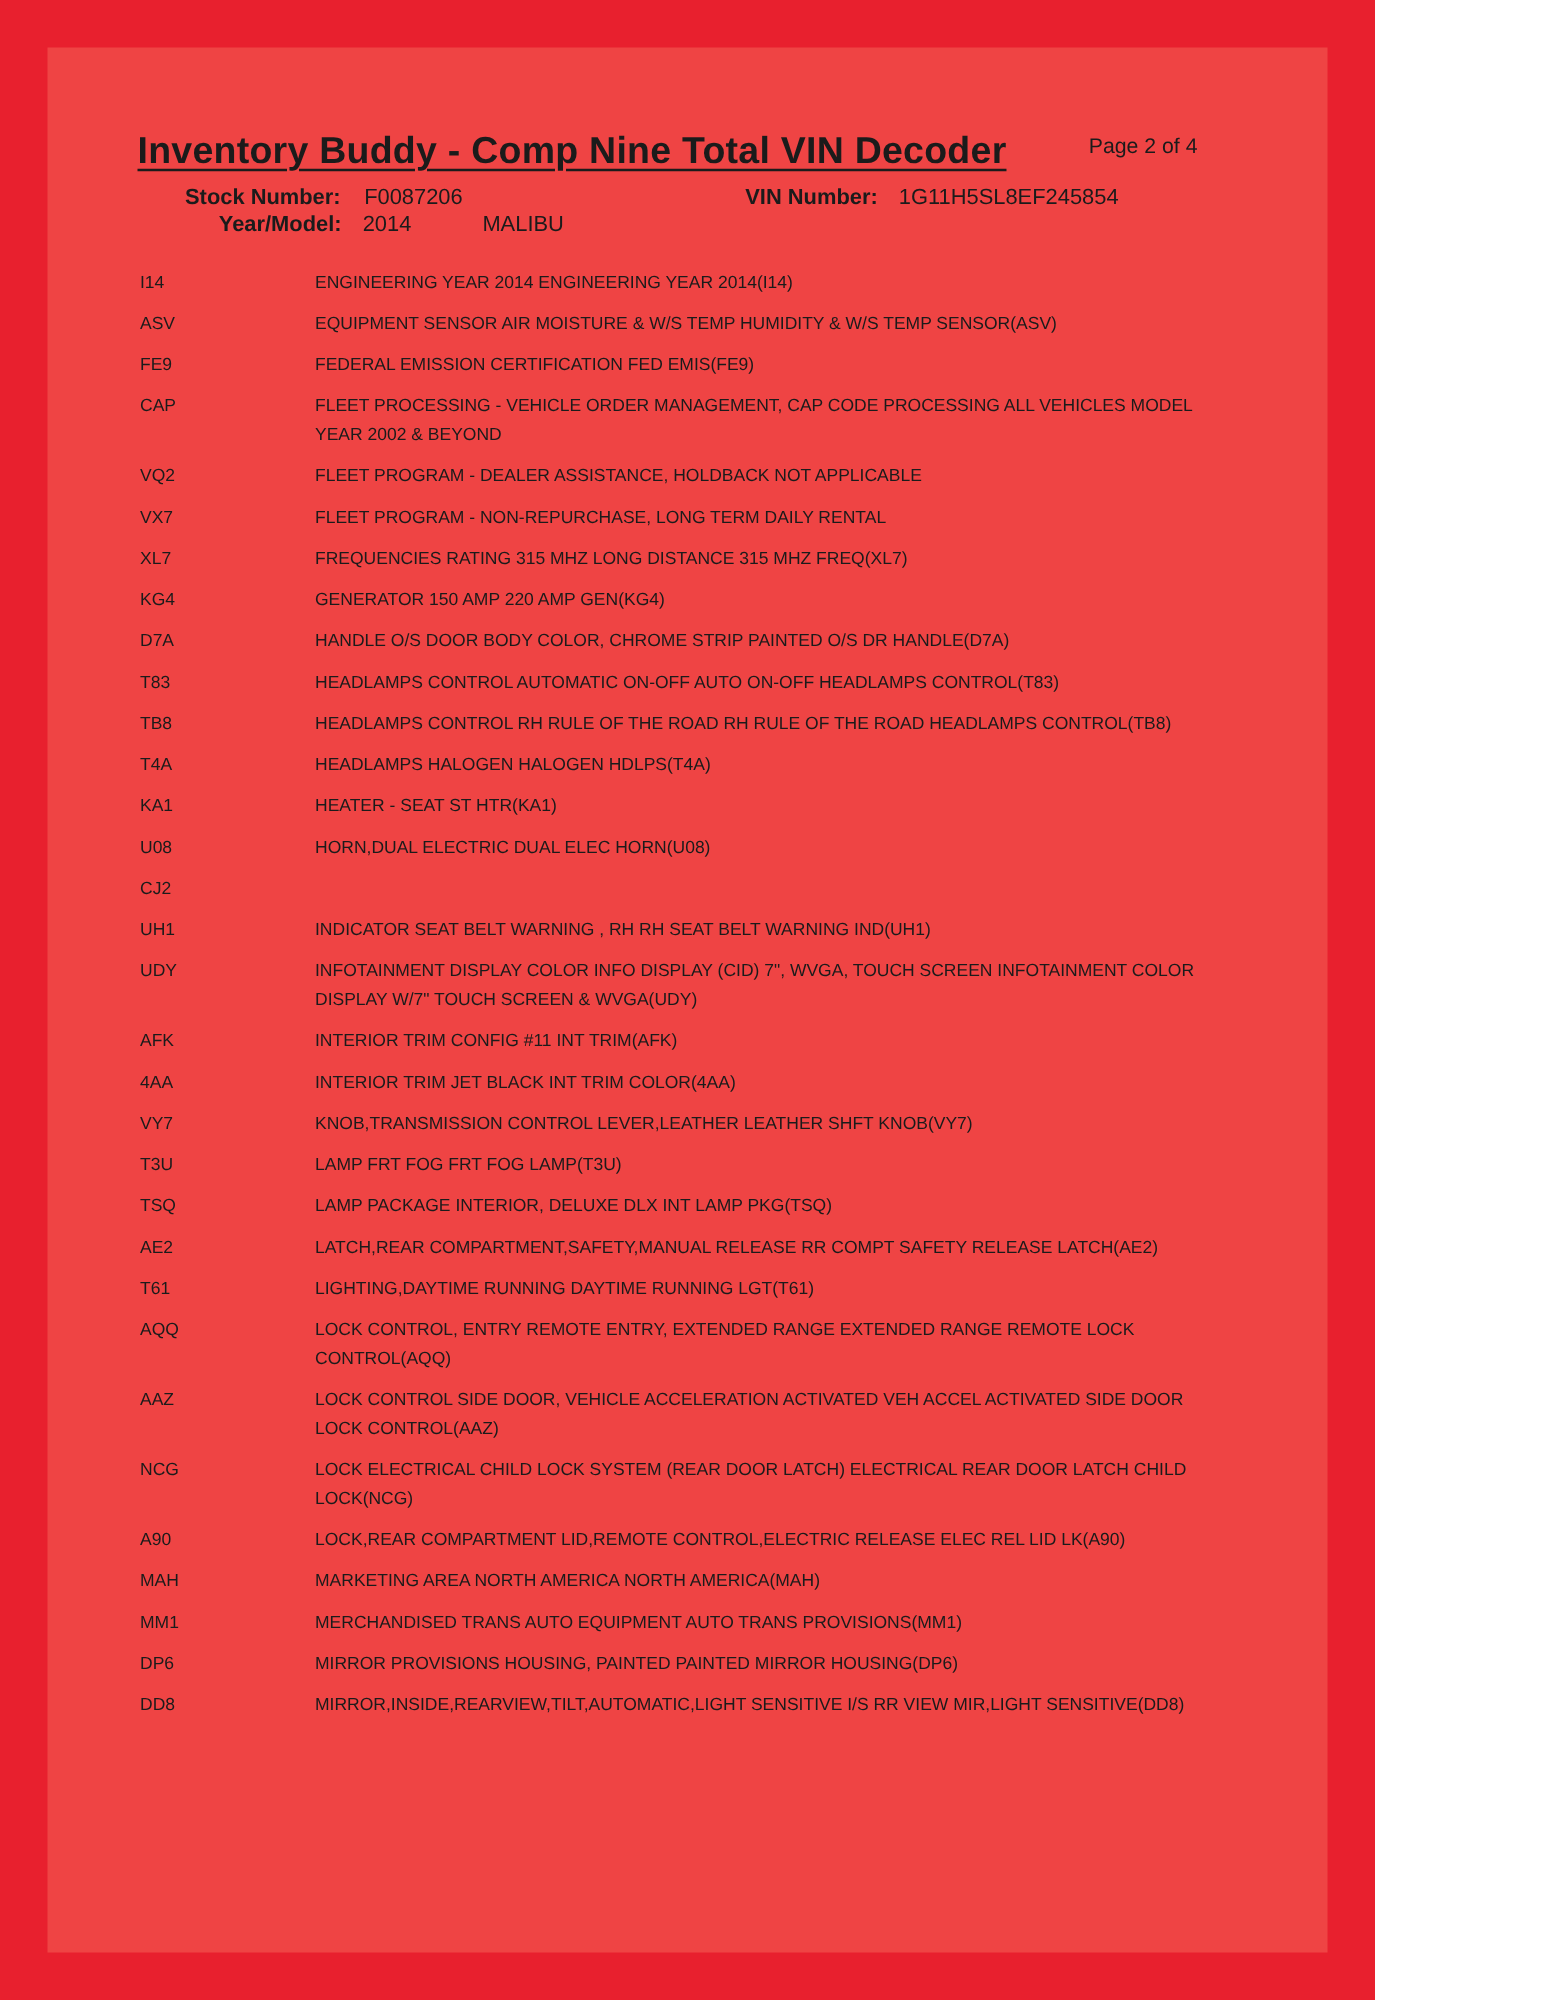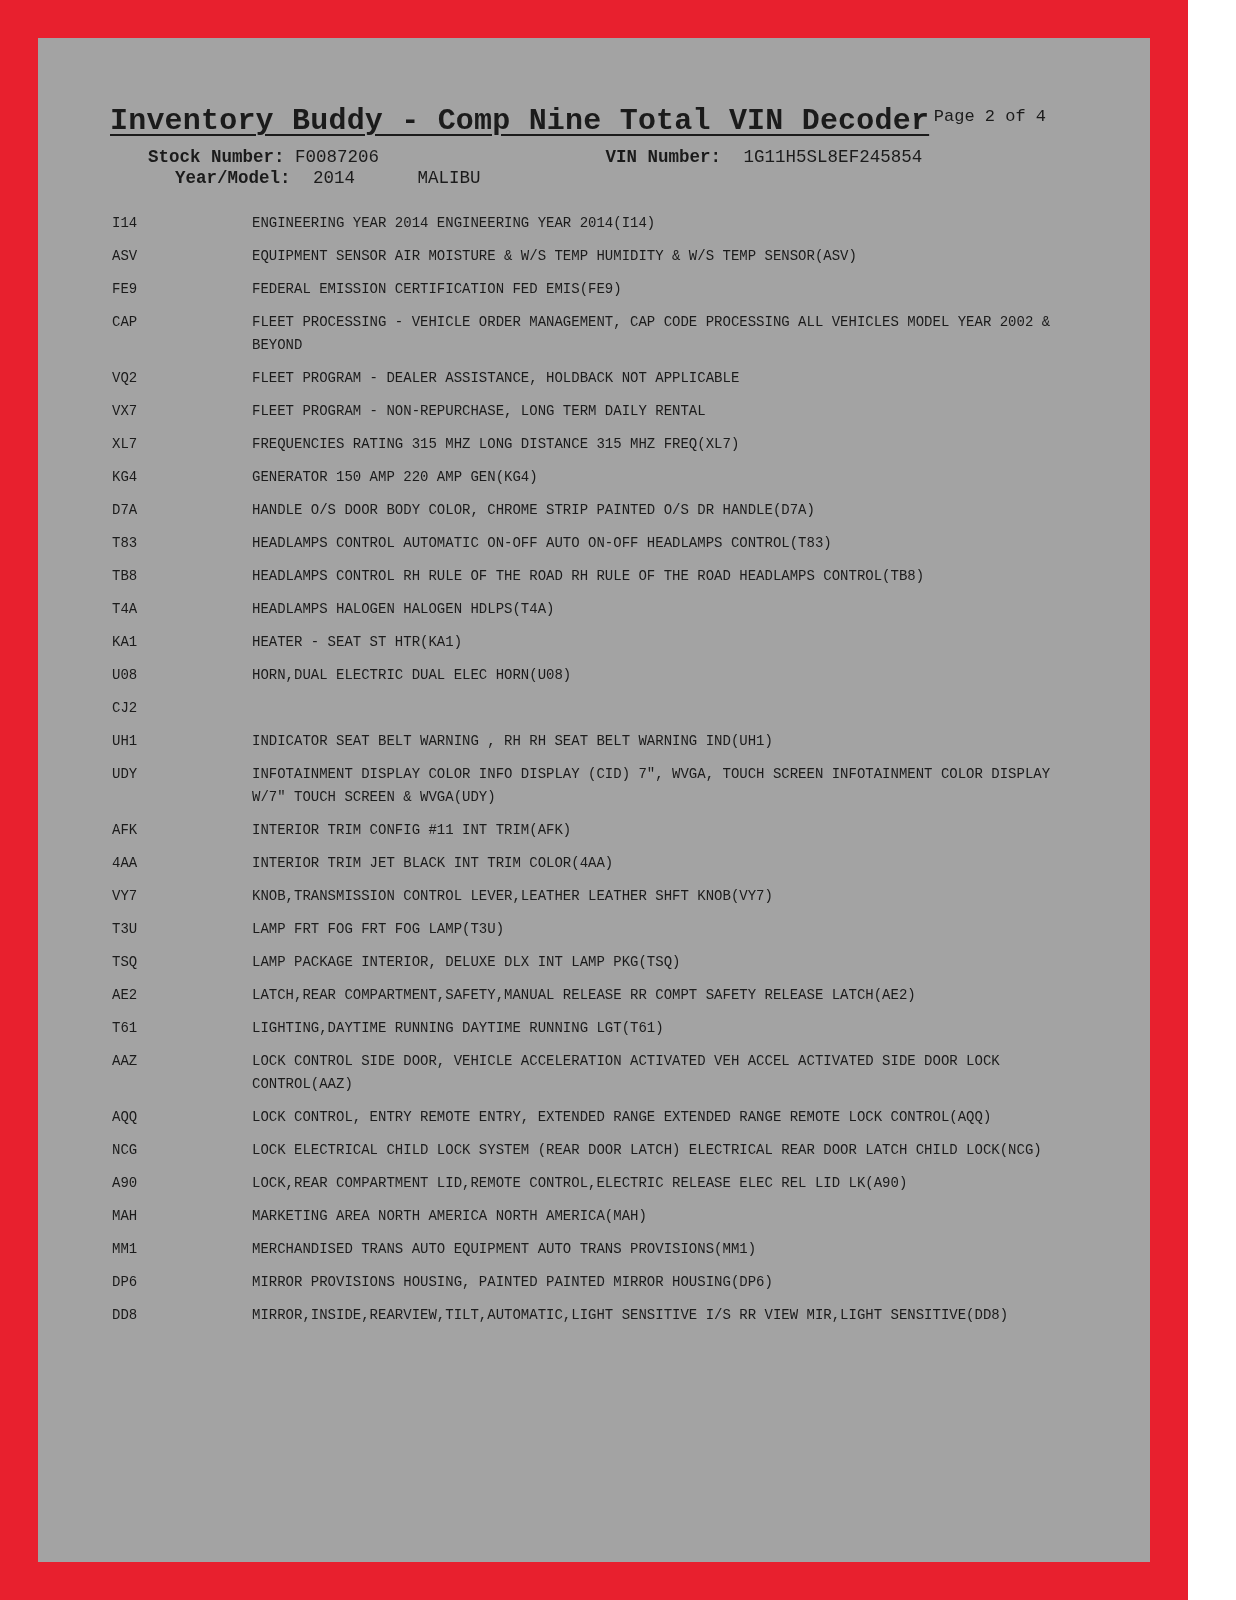--- a/index.html
+++ b/index.html
@@ -5,26 +5,25 @@
   * { box-sizing: border-box; }
   html, body { margin: 0; padding: 0; }
   body {
     width: 1236px; height: 1600px;
     background: #ffffff;
     font-family: "Liberation Sans", sans-serif;
     color: #1b1b1b;
     -webkit-font-smoothing: antialiased;
   }
   .page {
-    width: 1188px; height: 1600px;
-    background: #a3a3a3;
+    width: 1100px; height: 1600px;
+    background: #ef4444;
     border: 38px solid #e8202e;
     overflow: hidden;
     position: relative;
-    font-family: Liberation Mono, monospace;
   }
   .content { padding-top: 66px; }
 
   .header-row {
     display: flex;
     align-items: flex-start;
     margin-left: 72px;
     margin-right: 104px;
   }
   .title {
@@ -42,21 +41,21 @@
     font-size: 17px;
     padding-top: 3px;
     white-space: nowrap;
     text-align: right;
   }
 
   .meta { margin-top: 9px; font-size: 17.5px; }
   .meta-row1 { margin-left: 110px; }
   .meta-row2 { margin-left: 137px; margin-top: 1px; }
   .label { font-weight: bold; }
-  .stock-value { display: inline-block; width: 300px; margin-left: 0; }
+  .stock-value { display: inline-block; width: 300px; margin-left: 14px; }
   .vin-value { margin-left: 12px; }
   .year-value { margin-left: 12px; }
   .model-value { margin-left: 52px; }
 
   .options {
     margin-top: 24px;
     padding-right: 98px;
     font-size: 14px;
     line-height: 23px;
   }
@@ -208,30 +207,30 @@
     <div class="code">AE2</div>
     <div class="desc">LATCH,REAR COMPARTMENT,SAFETY,MANUAL RELEASE RR COMPT SAFETY RELEASE LATCH(AE2)</div>
   </div>
 
   <div class="option-row">
     <div class="code">T61</div>
     <div class="desc">LIGHTING,DAYTIME RUNNING DAYTIME RUNNING LGT(T61)</div>
   </div>
 
   <div class="option-row">
+    <div class="code">AQQ</div>
+    <div class="desc">LOCK CONTROL, ENTRY REMOTE ENTRY, EXTENDED RANGE EXTENDED RANGE REMOTE LOCK CONTROL(AQQ)</div>
+  </div>
+
+  <div class="option-row">
     <div class="code">AAZ</div>
     <div class="desc">LOCK CONTROL SIDE DOOR, VEHICLE ACCELERATION ACTIVATED VEH ACCEL ACTIVATED SIDE DOOR LOCK CONTROL(AAZ)</div>
   </div>
 
   <div class="option-row">
-    <div class="code">AQQ</div>
-    <div class="desc">LOCK CONTROL, ENTRY REMOTE ENTRY, EXTENDED RANGE EXTENDED RANGE REMOTE LOCK CONTROL(AQQ)</div>
-  </div>
-
-  <div class="option-row">
     <div class="code">NCG</div>
     <div class="desc">LOCK ELECTRICAL CHILD LOCK SYSTEM (REAR DOOR LATCH) ELECTRICAL REAR DOOR LATCH CHILD LOCK(NCG)</div>
   </div>
 
   <div class="option-row">
     <div class="code">A90</div>
     <div class="desc">LOCK,REAR COMPARTMENT LID,REMOTE CONTROL,ELECTRIC RELEASE ELEC REL LID LK(A90)</div>
   </div>
 
   <div class="option-row">

